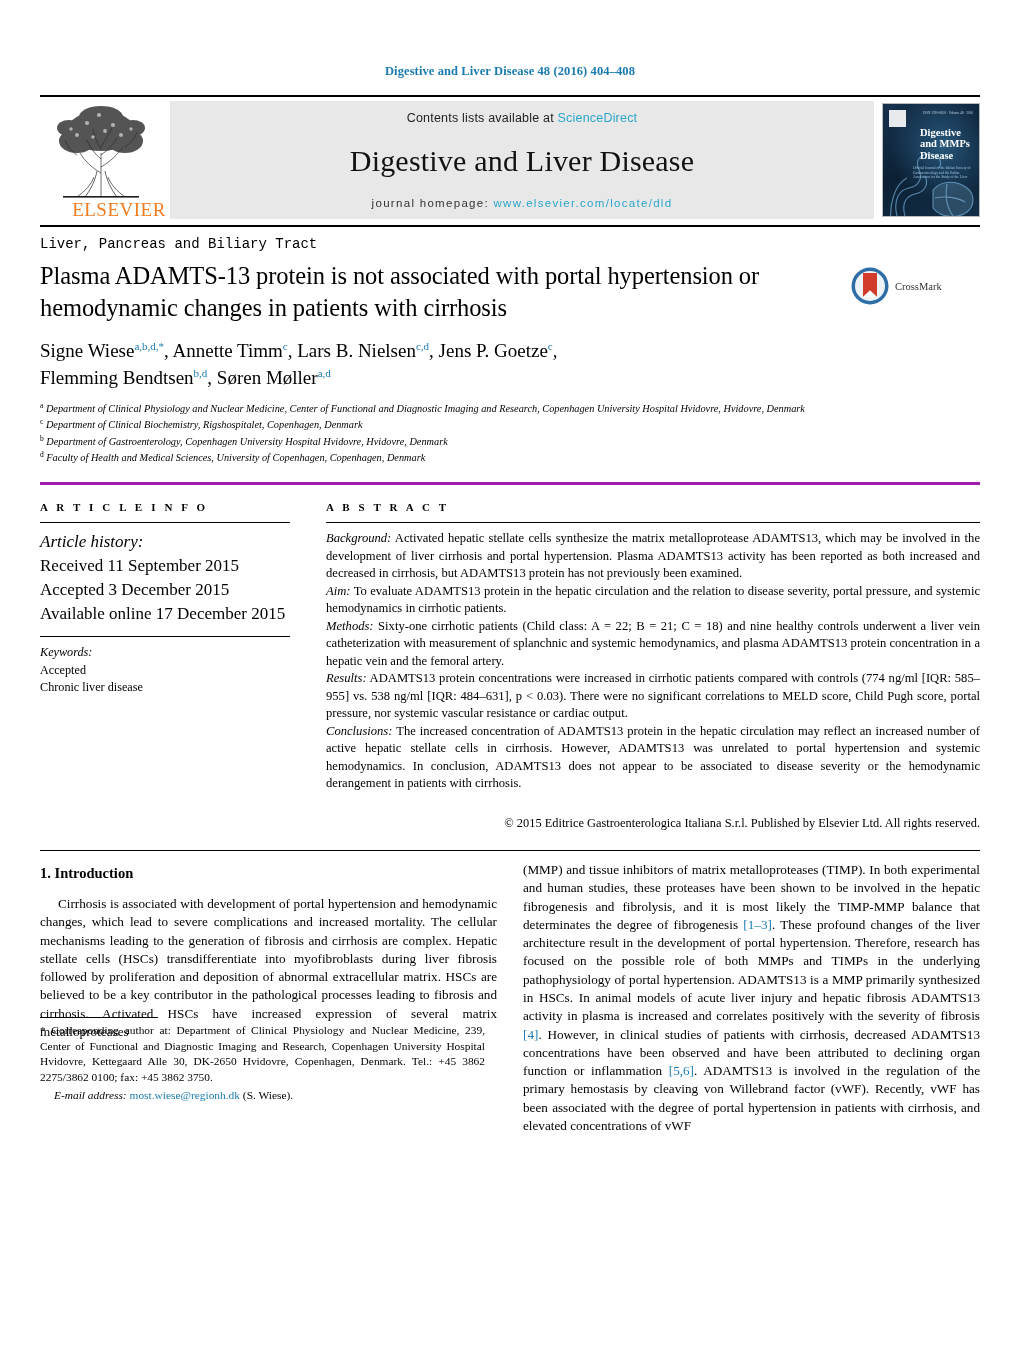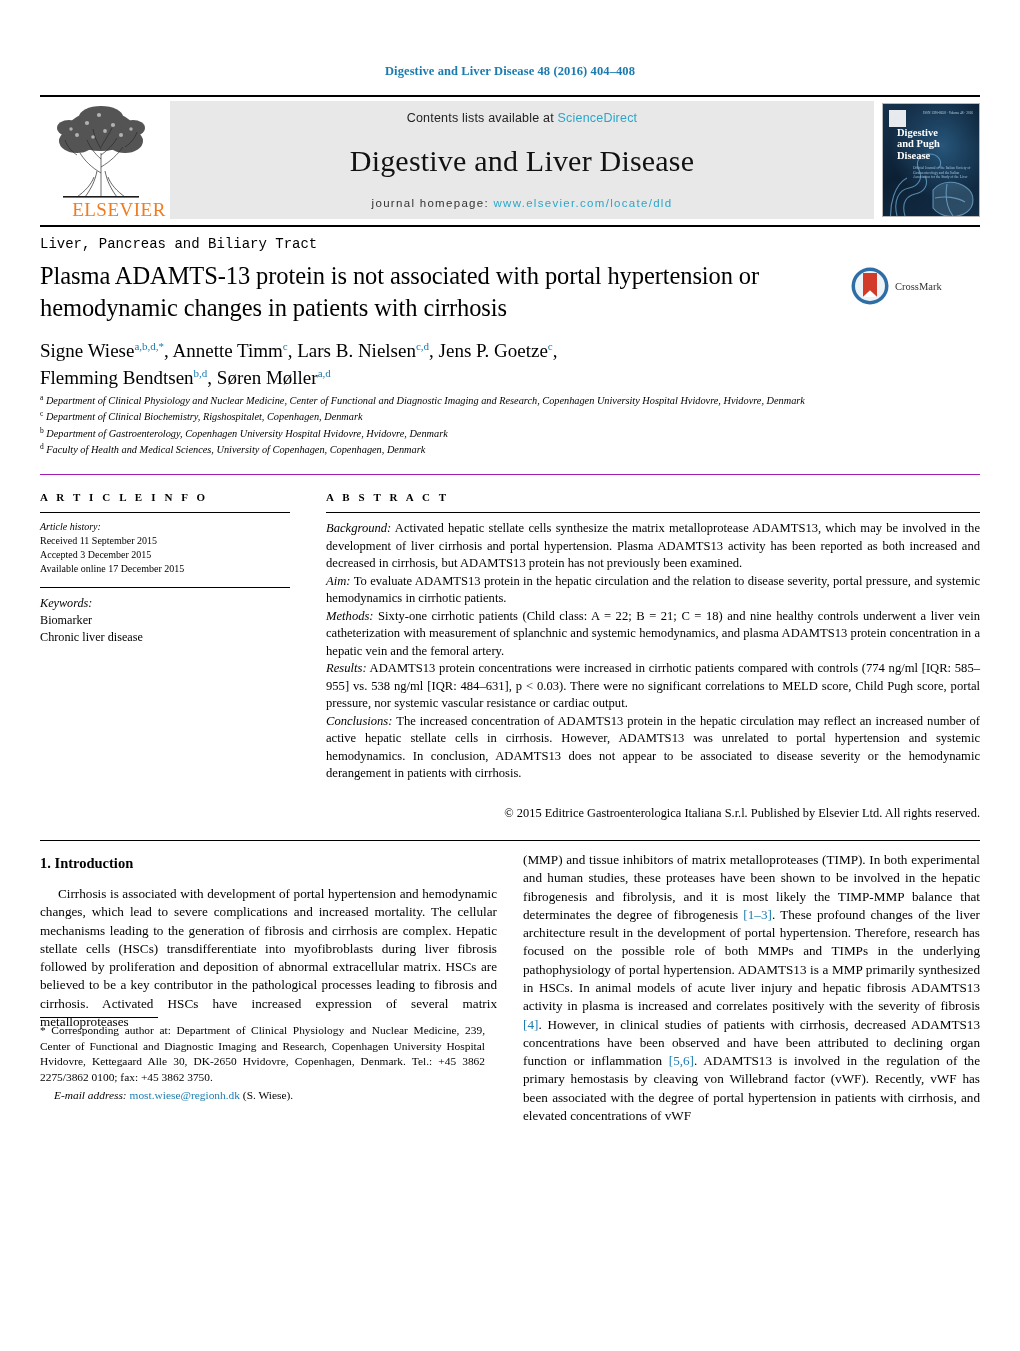--- a/index.html
+++ b/index.html
@@ -104,21 +104,21 @@
   }
   .cover-inner {
     position: absolute;
     inset: 0;
     background:
       radial-gradient(circle at 62% 38%, rgba(60,130,180,0.55) 0%, rgba(13,33,53,0.0) 58%),
       linear-gradient(150deg, #16324d 0%, #0c2034 48%, #132e47 100%);
   }
   .cover-title {
     position: absolute;
-    top: 23px; left: 14px; right: 4px;
+    top: 23px; left: 37px; right: 4px;
     color: #ffffff;
     font-family: "Liberation Serif", serif;
     font-size: 10.5px;
     font-weight: bold;
     line-height: 1.08;
     text-align: left;
   }
   .cover-sub {
     position: absolute;
     top: 62px; left: 30px; right: 5px;
@@ -179,53 +179,53 @@
 
   .authors {
     font-size: 19px;
     line-height: 1.42;
     margin-top: 14px;
   }
   .authors sup { color: #1a7bb0; font-size: 11px; }
   .authors sup.star { color: #1a7bb0; }
 
   .affils {
-    margin-top: 1px;
+    margin-top: 9px;
     font-style: italic;
     font-size: 10.3px;
     line-height: 1.42;
   }
   .affils div { margin-bottom: 0.5px; }
   .affils sup { font-style: normal; font-size: 7.5px; }
 
   
   .info-abstract {
     display: flex;
     margin-top: 16px;
     padding-top: 4px;
-    border-top: 1px solid #a21caf;
+    border-top: 3px solid #a21caf;
   }
   .col-info {
     flex: 0 0 250px;
     padding-right: 26px;
   }
   .col-abstract {
     flex: 1 1 auto;
     padding-left: 10px;
   }
   .sec-head {
     font-size: 11px;
     font-weight: bold;
     letter-spacing: 3.1px;
     padding-top: 12px;
     padding-bottom: 9px;
     font-family: "Liberation Serif", serif;
   }
   .hr-thin { border-top: 1px solid #000; margin: 0 0 7px 0; }
-  .info-block { font-size: 10px; line-height: 1.40; }
+  .info-block { font-size: 17px; line-height: 1.40; }
   .info-block .lbl { font-style: italic; }
   .info-gap { height: 11px; }
   .kw-block { font-size: 12.2px; line-height: 1.40; }
 
   .abstract-body {
     font-size: 12.6px;
     line-height: 1.39;
     text-align: justify;
     hyphens: auto;
   }
@@ -377,21 +377,21 @@
           <path d="M52 94 C62 92 74 93 82 98"></path>
         </g>
         <g fill="#8fc2e4" opacity="0.22">
           <path d="M50 86 C58 76 74 76 84 84 C92 90 92 102 84 108 C74 115 58 114 50 104 Z"></path>
         </g>
       </svg>
       <div class="cover-elsevier-box"></div>
       <div class="cover-top-text">ISSN 1590-8658 · Volume 48 · 2016</div>
       <div class="cover-title">
         <div>Digestive</div>
-        <div>and Pugh</div>
+        <div>and MMPs</div>
         <div>Disease</div>
       </div>
       <div class="cover-sub">Official Journal of the Italian Society of Gastroenterology and the Italian Association for the Study of the Liver</div>
     </div>
   </div>
 
   <div class="rule-thick"></div>
 
   <div class="subject">Liver, Pancreas and Biliary Tract</div>
 
@@ -427,21 +427,21 @@
       <div class="info-block">
         <div class="lbl">Article history:</div>
         <div>Received 11 September 2015</div>
         <div>Accepted 3 December 2015</div>
         <div>Available online 17 December 2015</div>
       </div>
       <div class="info-gap"></div>
       <div class="hr-thin"></div>
       <div class="kw-block">
         <div class="lbl" style="font-style:italic">Keywords:</div>
-        <div>Biomarker</div>
+        <div>Accepted</div>
         <div>Chronic liver disease</div>
       </div>
     </div>
 
     <div class="col-abstract">
       <div class="sec-head">A B S T R A C T</div>
       <div class="hr-thin"></div>
       <div class="abstract-body">
         <p><span class="runin">Background:</span><span> Activated hepatic stellate cells synthesize the matrix metalloprotease ADAMTS13, which may be involved in the development of liver cirrhosis and portal hypertension. Plasma ADAMTS13 activity has been reported as both increased and decreased in cirrhosis, but ADAMTS13 protein has not previously been examined.</span></p>
         <p><span class="runin">Aim:</span><span> To evaluate ADAMTS13 protein in the hepatic circulation and the relation to disease severity, portal pressure, and systemic hemodynamics in cirrhotic patients.</span></p>

